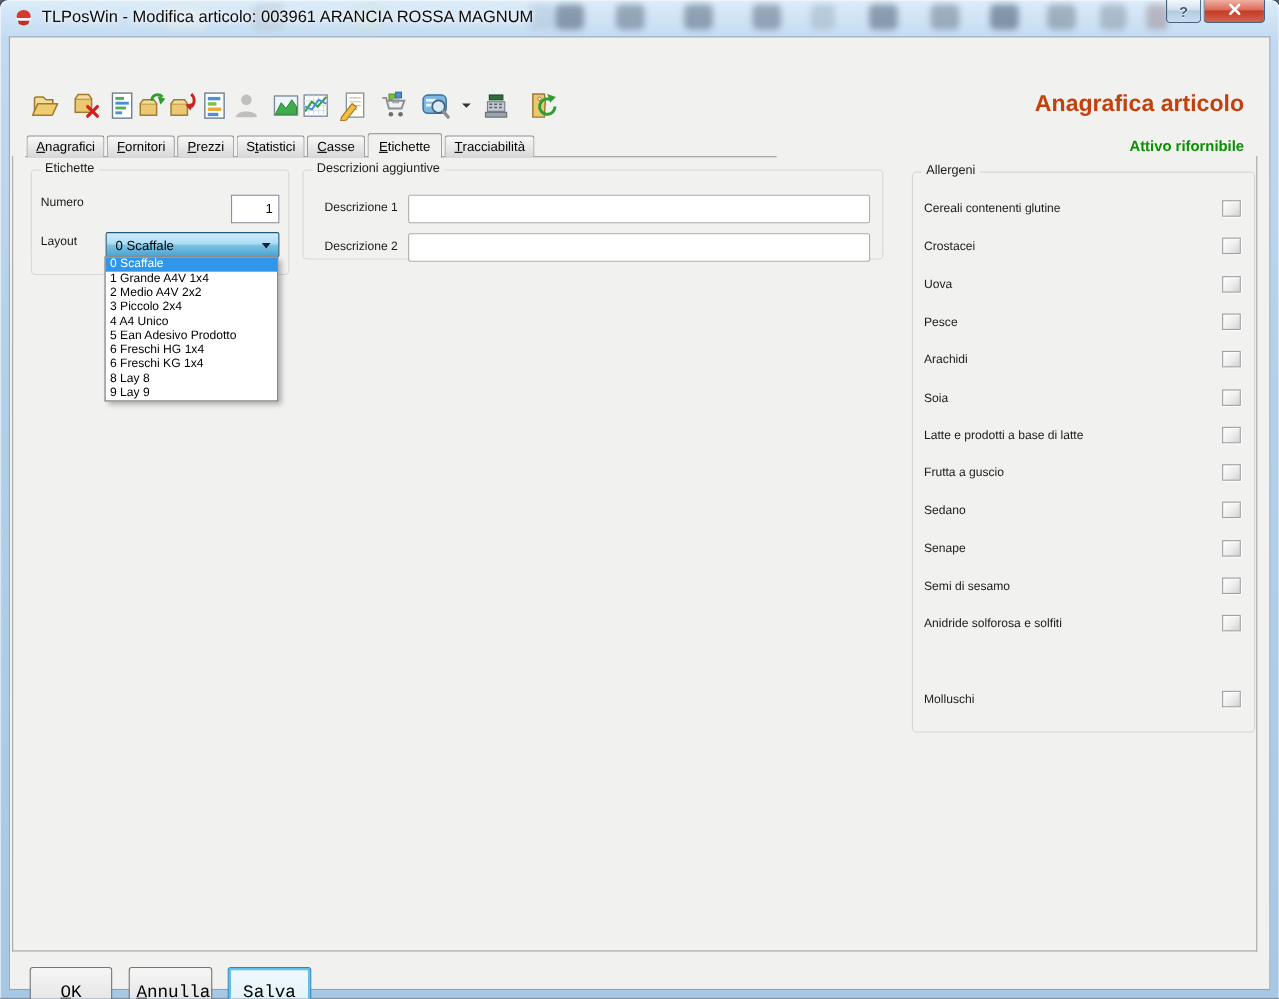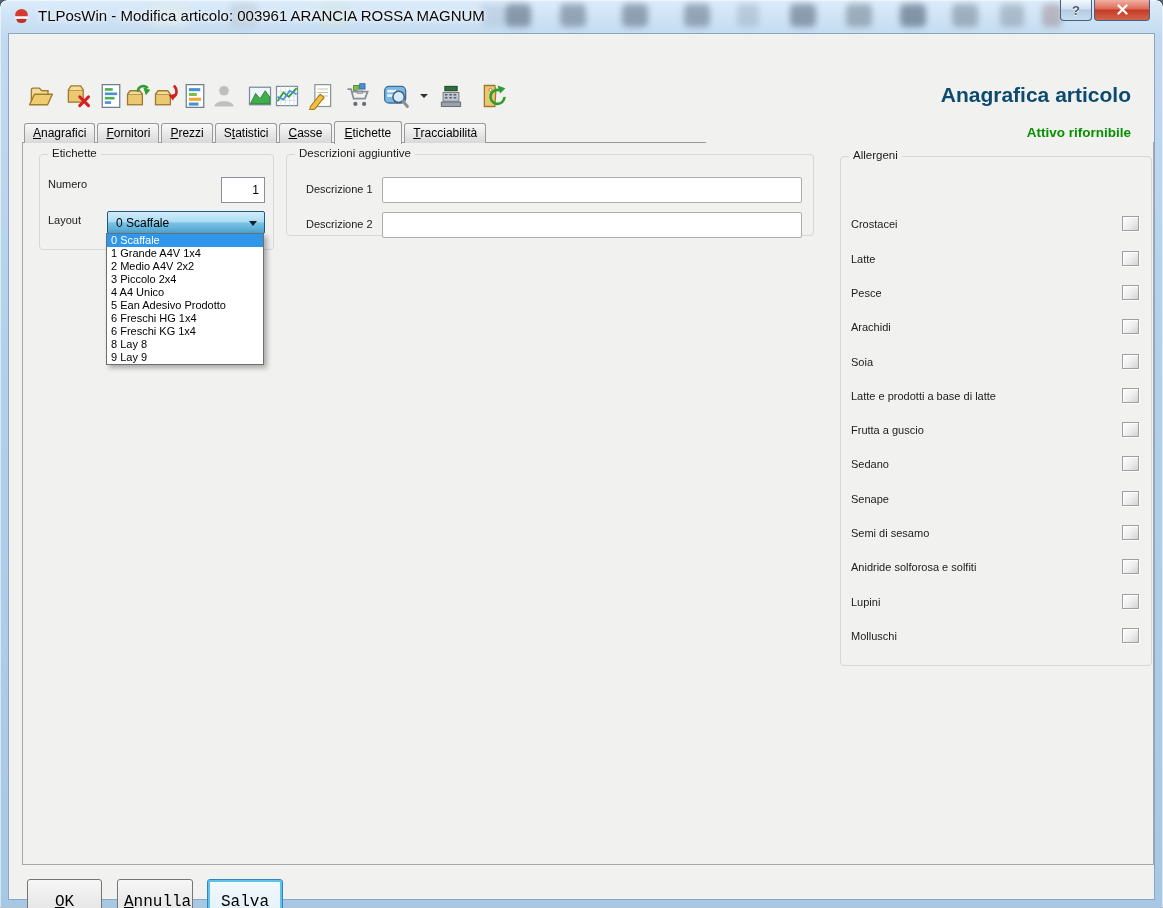--- a/index.html
+++ b/index.html
@@ -32,21 +32,21 @@
   .page-title{position:absolute;right:23px;top:49px;font-size:21px;font-weight:bold;}
   .status-badge{position:absolute;right:23px;top:91px;font-size:13.5px;font-weight:bold;}
   
   .tabstrip{position:absolute;left:15px;top:87px;height:22px;display:flex;align-items:flex-end;z-index:3;}
   .tab{display:flex;align-items:center;box-sizing:border-box;height:20px;padding:1px 8px 2px;margin-right:2px;
     background:linear-gradient(#f9f9f9,#d8d8d8);border:1px solid #9a9a9a;border-bottom:none;
     border-radius:3px 3px 0 0;font-size:12px;cursor:default;white-space:nowrap;}
   .tab.active{height:23px;margin-bottom:-1px;background:#f1f1f0;padding:1px 10px 2px;position:relative;z-index:4;}
   .tabline{position:absolute;left:14px;top:108px;width:683px;height:1px;background:#9a9a9a;z-index:2;}
   
-  .panel{position:absolute;left:13px;top:108px;width:1132px;height:723px;box-sizing:border-box;
+  .panel{position:absolute;left:2px;top:108px;width:1132px;height:723px;box-sizing:border-box;
     background:#f1f1f0;border:1px solid #a6a6a6;border-top:none;}
   .groupbox{position:absolute;box-sizing:border-box;border:1px solid #d7d7d7;border-radius:4px;}
   .group-title{position:absolute;top:-8px;left:8px;background:#f1f1f0;padding:0 4px;font-size:11.5px;color:#1b1b1b;white-space:nowrap;}
   .flabel{position:absolute;font-size:11px;color:#1b1b1b;white-space:nowrap;}
   .num-input{position:absolute;left:181px;top:22px;width:44px;height:26px;box-sizing:border-box;
     border:1px solid #8a8f98;background:#fff;text-align:right;font-size:12px;padding:0 5px 0 0;font-family:inherit;}
   .combo{position:absolute;left:67px;top:56px;width:158px;height:23px;box-sizing:border-box;border:1px solid #1f5a7e;
     border-radius:2px;background:linear-gradient(#d3ecfb 0%,#a9ddf4 46%,#7cc3e4 52%,#4aa3d0 100%);
     display:flex;align-items:center;padding-left:8px;font-size:12px;cursor:default;}
   .combo-arrow{position:absolute;right:7px;top:9px;width:0;height:0;border-left:4px solid transparent;
@@ -219,21 +219,21 @@
         <span class="tool" style="left: 470px;">
           <svg viewBox="0 0 32 32">
             <path d="M5 4 h12 l1 7 -1 17 h-12 z" fill="#ecc873" stroke="#9c7a30" stroke-width="1.5"></path>
             <circle cx="12" cy="9" r="1.8" fill="#fff" stroke="#9c7a30"></circle>
             <path d="M28 17 a8 8 0 1 1 -5-7.4" fill="none" stroke="#2f9e2f" stroke-width="3"></path>
             <path d="M20 4 L29 7 L23 13 Z" fill="#2f9e2f"></path>
           </svg>
         </span>
       </div>
 
-    <div class="page-title" style="color: #0c4a6e;">Anagrafica articolo</div>
+    <div class="page-title" style="color: #c2410c;">Anagrafica articolo</div>
     <div class="status-badge" style="color: rgb(8, 144, 0);">Attivo rifornibile</div>
 
     <div id="tabstrip" class="tabstrip">
         <div class="tab"><u>A</u>nagrafici</div>
         <div class="tab"><u>F</u>ornitori</div>
         <div class="tab"><u>P</u>rezzi</div>
         <div class="tab">S<u>t</u>atistici</div>
         <div class="tab"><u>C</u>asse</div>
         <div class="tab active"><u>E</u>tichette</div>
         <div class="tab"><u>T</u>racciabilità</div>
@@ -269,26 +269,30 @@
       <div id="descr-group" class="groupbox" style="left:263px;top:12px;width:528px;height:82px;">
         <span class="group-title">Descrizioni aggiuntive</span>
       <span class="flabel" style="left: 19px; top: 28px;">Descrizione 1</span>
           <input class="descr-input" style="top: 22px;">
           <span class="flabel" style="left: 19px; top: 63px;">Descrizione 2</span>
           <input class="descr-input" style="top: 57px;">
         </div>
 
       <div id="allergen-group" class="groupbox" style="left:817px;top:14px;width:312px;height:510px;">
         <span class="group-title">Allergeni</span>
+      <div class="al-row" style="top: 25px;">
+            <span class="flabel">Cereali contenenti glutine</span>
+            <span class="checkbox" role="checkbox" aria-checked="false"></span>
+          </div>
           <div class="al-row" style="top: 59.3px;">
             <span class="flabel">Crostacei</span>
             <span class="checkbox" role="checkbox" aria-checked="false"></span>
           </div>
           <div class="al-row" style="top: 93.6px;">
-            <span class="flabel">Latte</span>
+            <span class="flabel">Uova</span>
             <span class="checkbox" role="checkbox" aria-checked="false"></span>
           </div>
           <div class="al-row" style="top: 127.9px;">
             <span class="flabel">Pesce</span>
             <span class="checkbox" role="checkbox" aria-checked="false"></span>
           </div>
           <div class="al-row" style="top: 162.2px;">
             <span class="flabel">Arachidi</span>
             <span class="checkbox" role="checkbox" aria-checked="false"></span>
           </div>
@@ -311,24 +315,20 @@
           <div class="al-row" style="top: 333.7px;">
             <span class="flabel">Senape</span>
             <span class="checkbox" role="checkbox" aria-checked="false"></span>
           </div>
           <div class="al-row" style="top: 368px;">
             <span class="flabel">Semi di sesamo</span>
             <span class="checkbox" role="checkbox" aria-checked="false"></span>
           </div>
           <div class="al-row" style="top: 402.3px;">
             <span class="flabel">Anidride solforosa e solfiti</span>
-            <span class="checkbox" role="checkbox" aria-checked="false"></span>
-          </div>
-          <div class="al-row" style="top: 436.6px;">
-            <span class="flabel">Lupini</span>
             <span class="checkbox" role="checkbox" aria-checked="false"></span>
           </div>
           <div class="al-row" style="top: 470.9px;">
             <span class="flabel">Molluschi</span>
             <span class="checkbox" role="checkbox" aria-checked="false"></span>
           </div>
         </div>
 
     </div>
 

